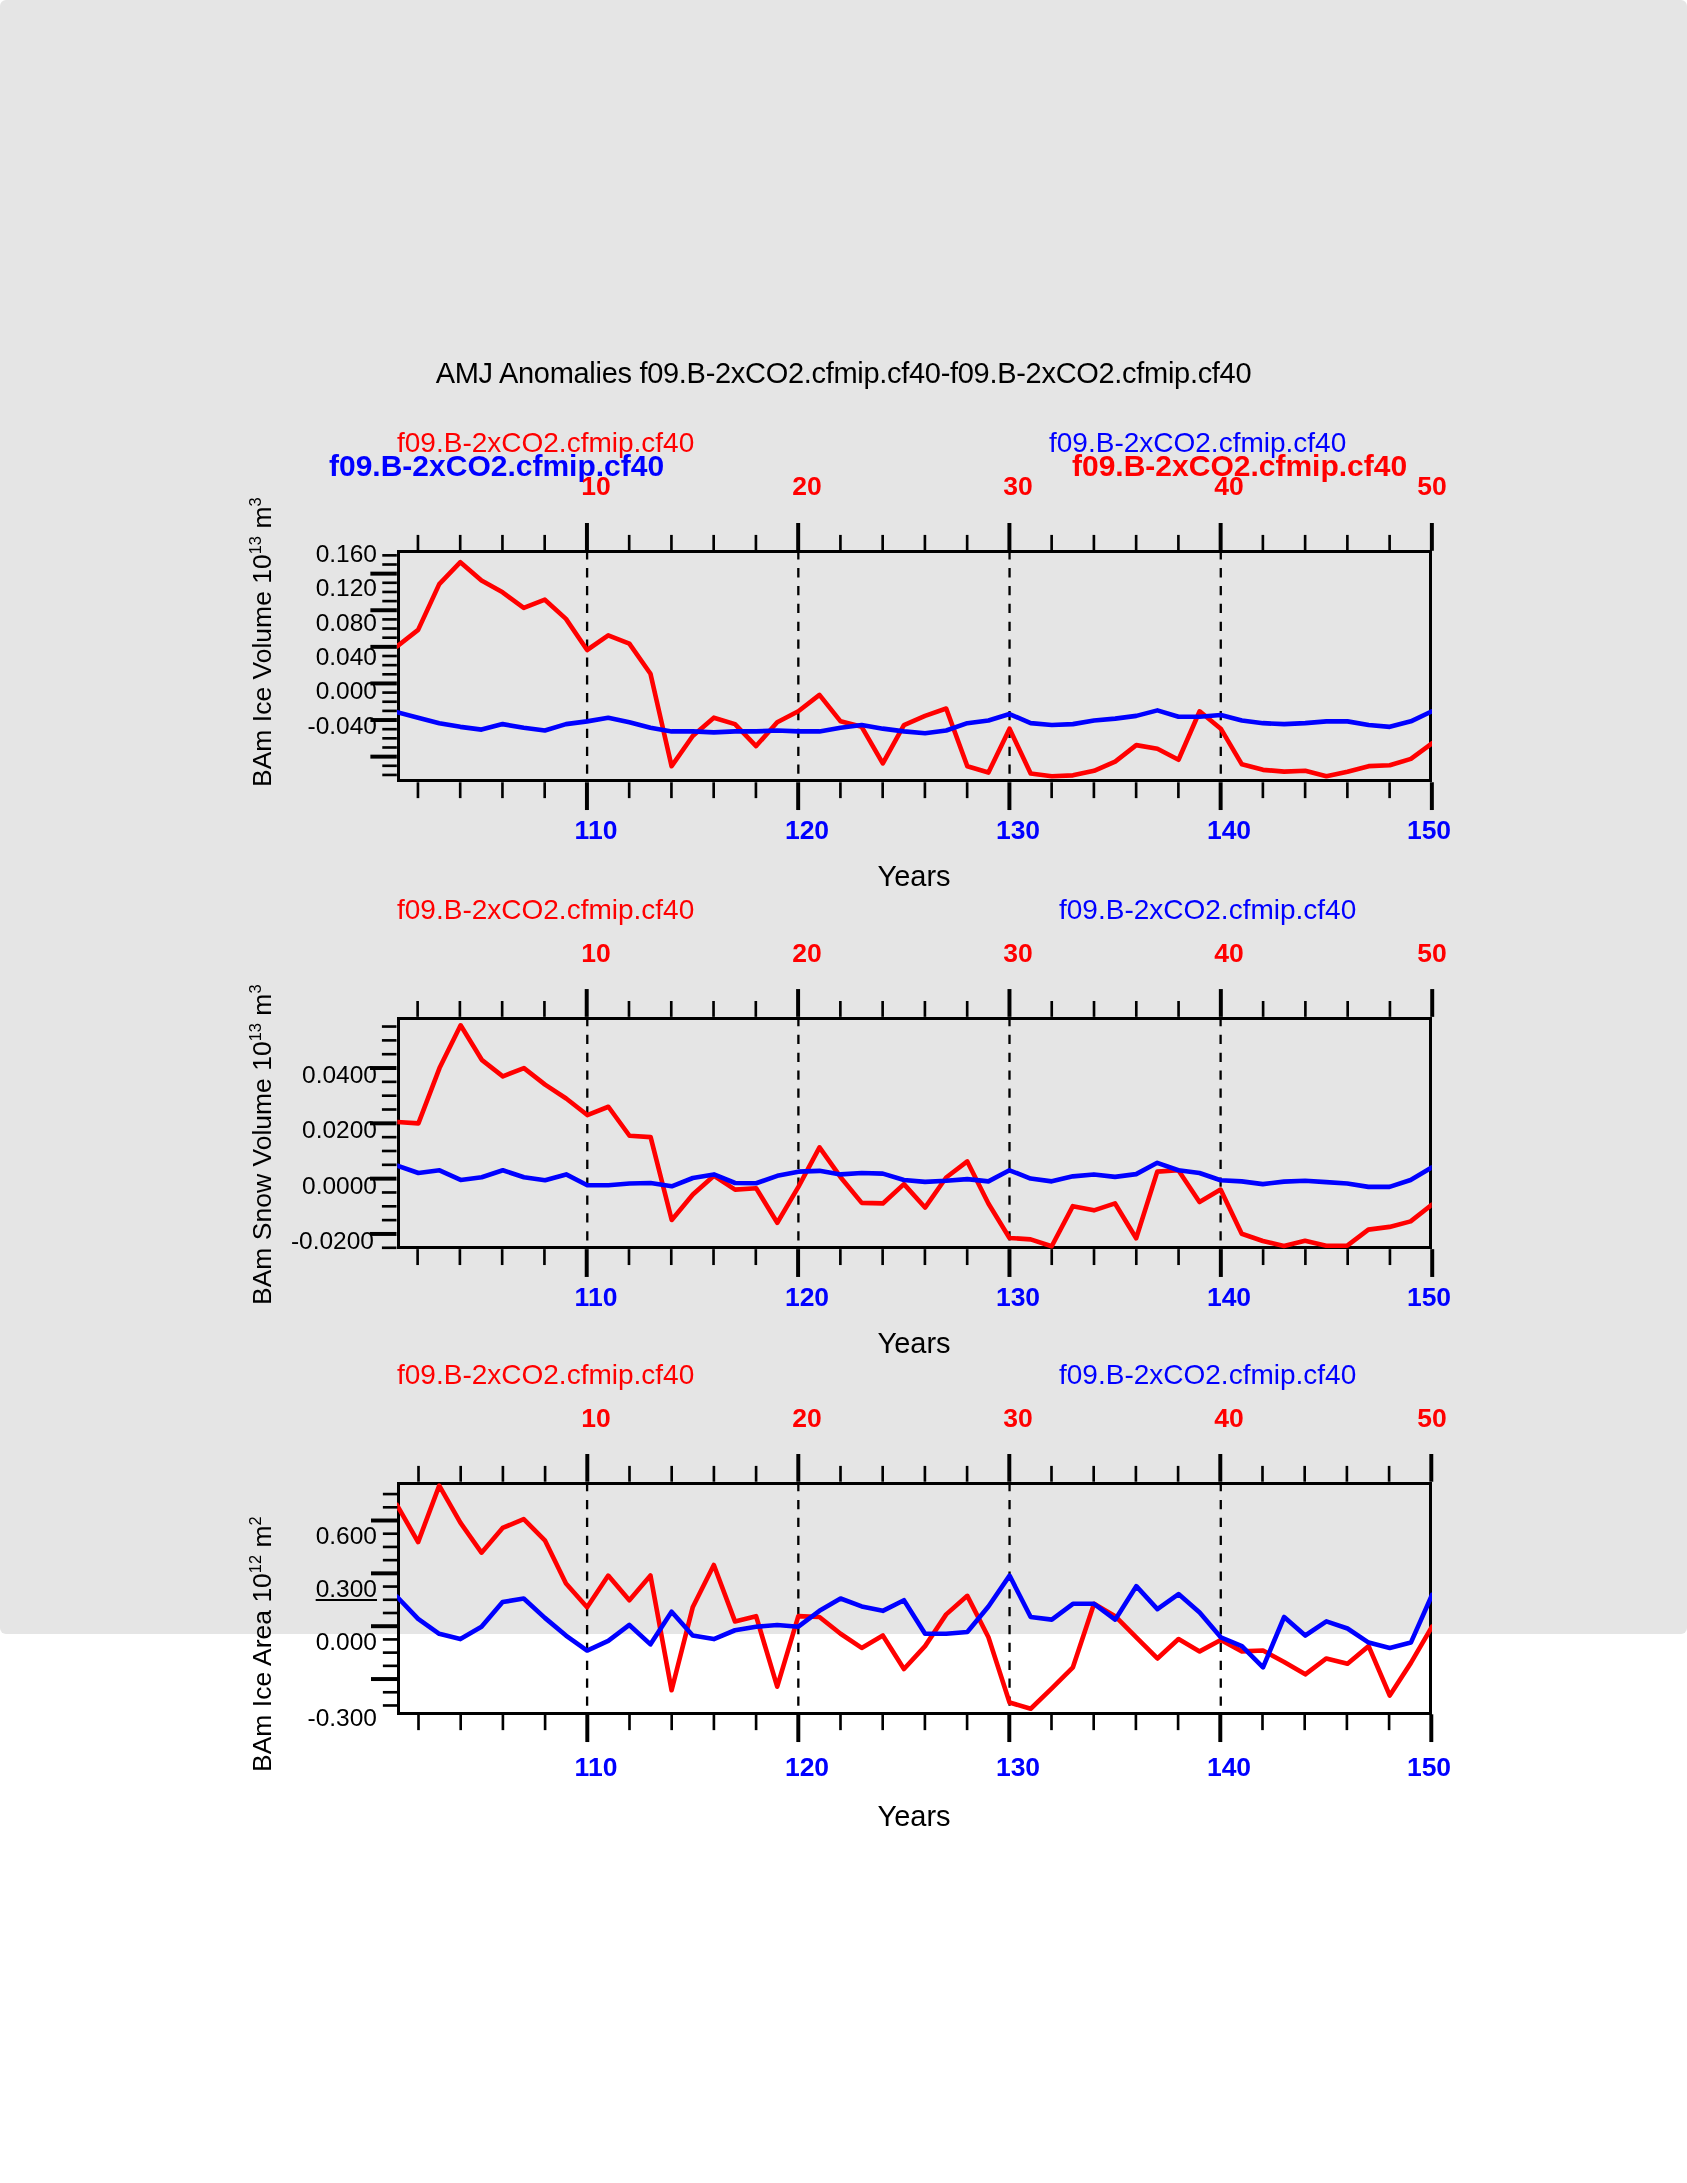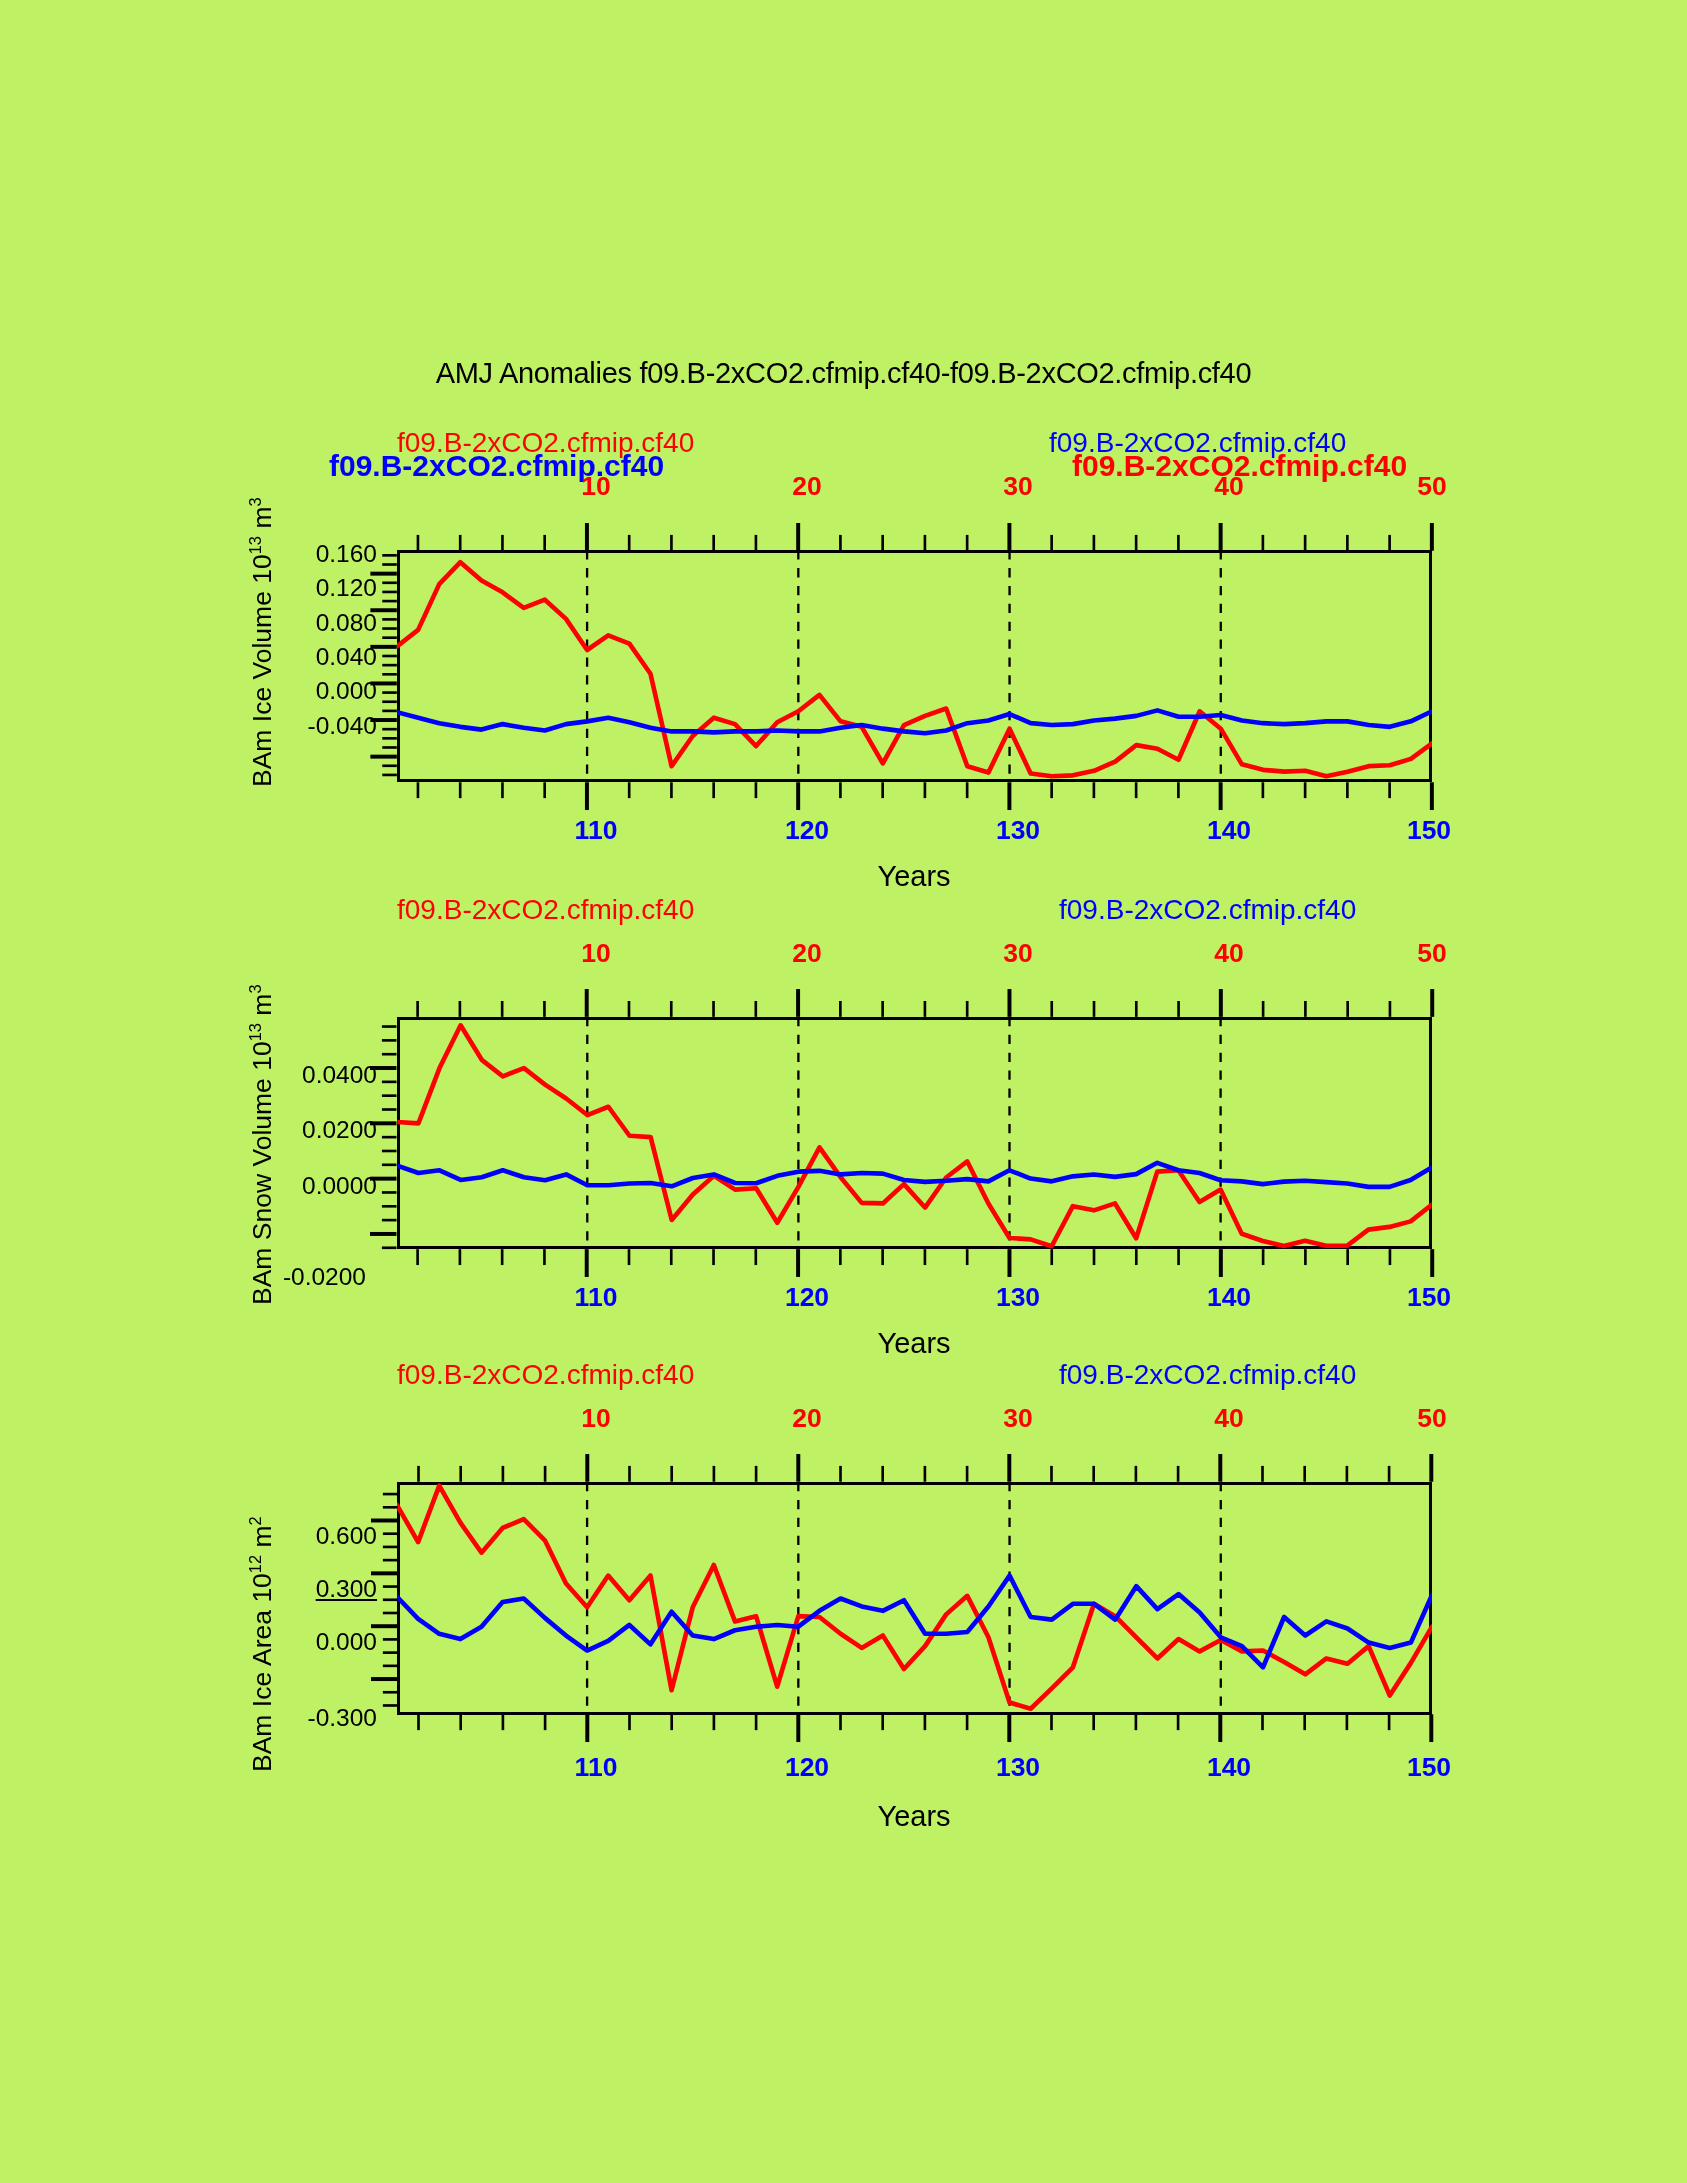--- a/index.html
+++ b/index.html
@@ -1,17 +1,17 @@
 <!DOCTYPE html>
 <html style="font-size:10.6px"><head>
 <meta charset="utf-8">
 <style>
   html,body{margin:0;padding:0;background:#fff;}
   body{width:1687px;height:2183px;font-family:"Liberation Sans",sans-serif;position:relative;overflow:hidden;}
-  .page{position:absolute;left:0;top:0;width:1687px;height:2183px;background:#bef264;}
+  .page{position:absolute;left:0;top:0;width:1687px;height:1634px;background:#e5e5e5;border-radius:6px;}
 
   .title{
     position:absolute;left:0;top:357px;width:1687px;text-align:center;
     font-size:29px;color:#000;font-family:"Liberation Sans",sans-serif;
     letter-spacing:-0.3px;white-space:nowrap;
   }
 
   .panel{position:absolute;left:0;width:1687px;}
 
   .plotbox{position:absolute;border:3.3px solid #000;box-sizing:border-box;background:transparent;}
@@ -198,21 +198,21 @@
     <div class="series-label lbl-red" style="left:397px;top:894px;">f09.B-2xCO2.cfmip.cf40</div>
     <div class="series-label lbl-blue" style="left:1059px;top:894px;">f09.B-2xCO2.cfmip.cf40</div>
 
     <div class="ylab" style="left:246px;top:1305px;">
       <span>BAm Snow Volume 10</span><sup>13</sup><span> m</span><sup>3</sup>
     </div>
 
     <div class="ytick" style="left:250px;top:1061px;width:127px;">0.0400</div>
     <div class="ytick" style="left:250px;top:1116px;width:127px;text-align:right;">0.0200</div>
     <div class="ytick" style="left:250px;top:1172px;width:127px;">0.0000</div>
-    <div class="ytick" style="left:228px;top:1227px;width:138px;margin-top:36px;">-0.0200</div>
+    <div class="ytick" style="left:236px;top:1227px;width:138px;">-0.0200</div>
 
     <div class="xtick-top" style="left:596px;top:938px;">10</div>
     <div class="xtick-top" style="left:807px;top:938px;">20</div>
     <div class="xtick-top" style="left:1018px;top:938px;">30</div>
     <div class="xtick-top" style="left:1229px;top:938px;">40</div>
     <div class="xtick-top" style="left:1432px;top:938px;">50</div>
 
     <div class="xtick-bot" style="left:596px;top:1282px;">110</div>
     <div class="xtick-bot" style="left:807px;top:1282px;">120</div>
     <div class="xtick-bot" style="left:1018px;top:1282px;">130</div>

